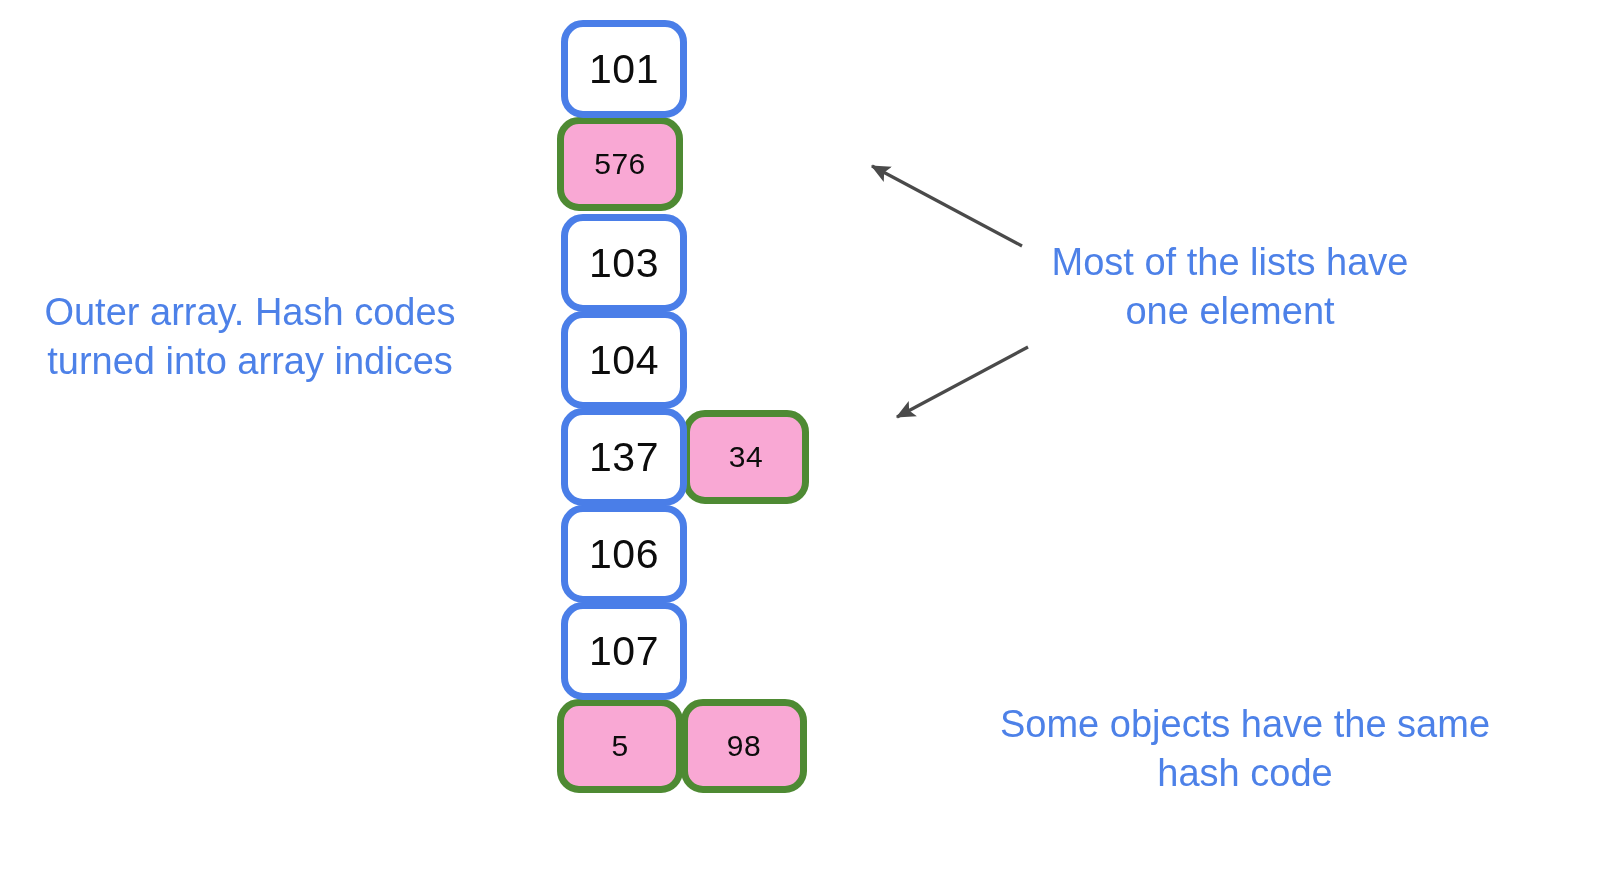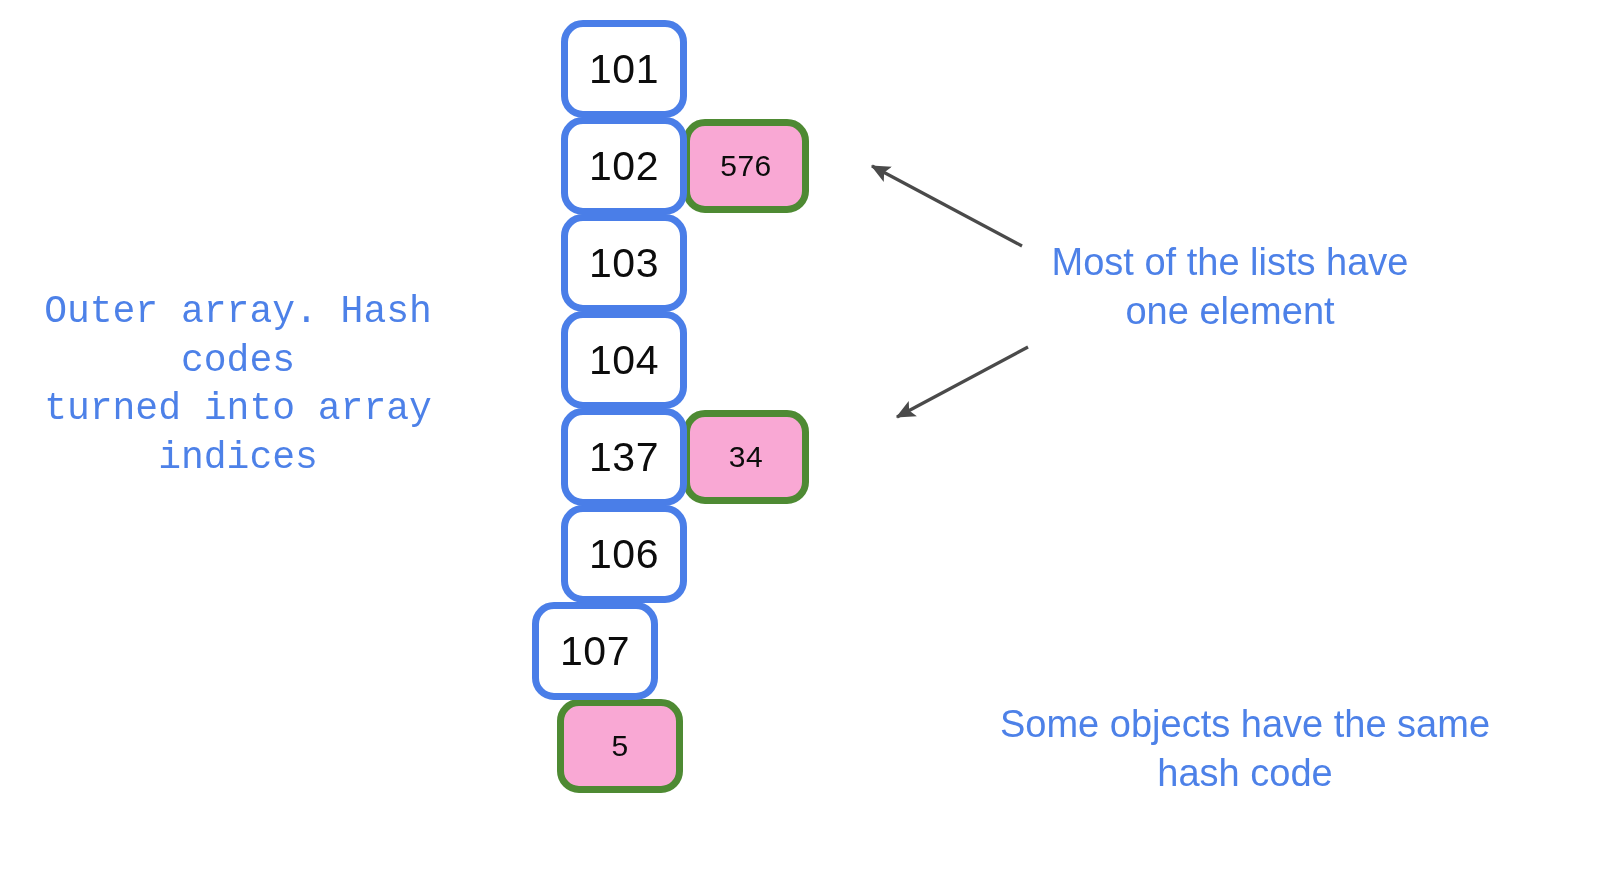--- a/index.html
+++ b/index.html
@@ -96,45 +96,45 @@
     </defs>
     <line x1="1022" y1="246" x2="872" y2="166" stroke="#4a4a4a" stroke-width="3.2" marker-end="url(#ah)"></line>
     <line x1="1028" y1="347" x2="897" y2="417" stroke="#4a4a4a" stroke-width="3.2" marker-end="url(#ah)"></line>
   </svg>
 
   <div id="rows">
       <div class="bucket-row" style="left: 561px; top: 20px; z-index: 20;">
         <div class="index-cell">101</div>
       </div>
       <div class="bucket-row" style="left: 561px; top: 117px; z-index: 19;">
-        <div class="index-cell">102</div>
         <div class="entry-cell">576</div>
       </div>
       <div class="bucket-row" style="left: 561px; top: 214px; z-index: 18;">
         <div class="index-cell">103</div>
       </div>
       <div class="bucket-row" style="left: 561px; top: 311px; z-index: 17;">
         <div class="index-cell">104</div>
       </div>
       <div class="bucket-row" style="left: 561px; top: 408px; z-index: 16;">
         <div class="index-cell">137</div>
         <div class="entry-cell">34</div>
       </div>
       <div class="bucket-row" style="left: 561px; top: 505px; z-index: 15;">
         <div class="index-cell">106</div>
       </div>
-      <div class="bucket-row" style="left: 532px; top: 602px; z-index: 14;">
+      <div class="bucket-row" style="left: 561px; top: 602px; z-index: 14;">
         <div class="index-cell">107</div>
       </div>
       <div class="bucket-row" style="left: 561px; top: 699px; z-index: 13;">
         <div class="entry-cell">5</div>
+        <div class="entry-cell">98</div>
       </div>
     </div>
 
-  <div class="caption center" style="left:18px; top:288px; width:440px;font-family:Liberation Mono, monospace;">Outer array. Hash codes
+  <div class="caption center" style="left:30px; top:288px; width:440px;">Outer array. Hash codes
 turned into array indices</div>
 
   <div class="caption center" style="left:980px; top:700px; width:530px;">Some objects have the same
 hash code</div>
 
   <div class="caption center" style="left:1030px; top:238px; width:400px;">Most of the lists have
 one element</div>
 
 </div>
 

